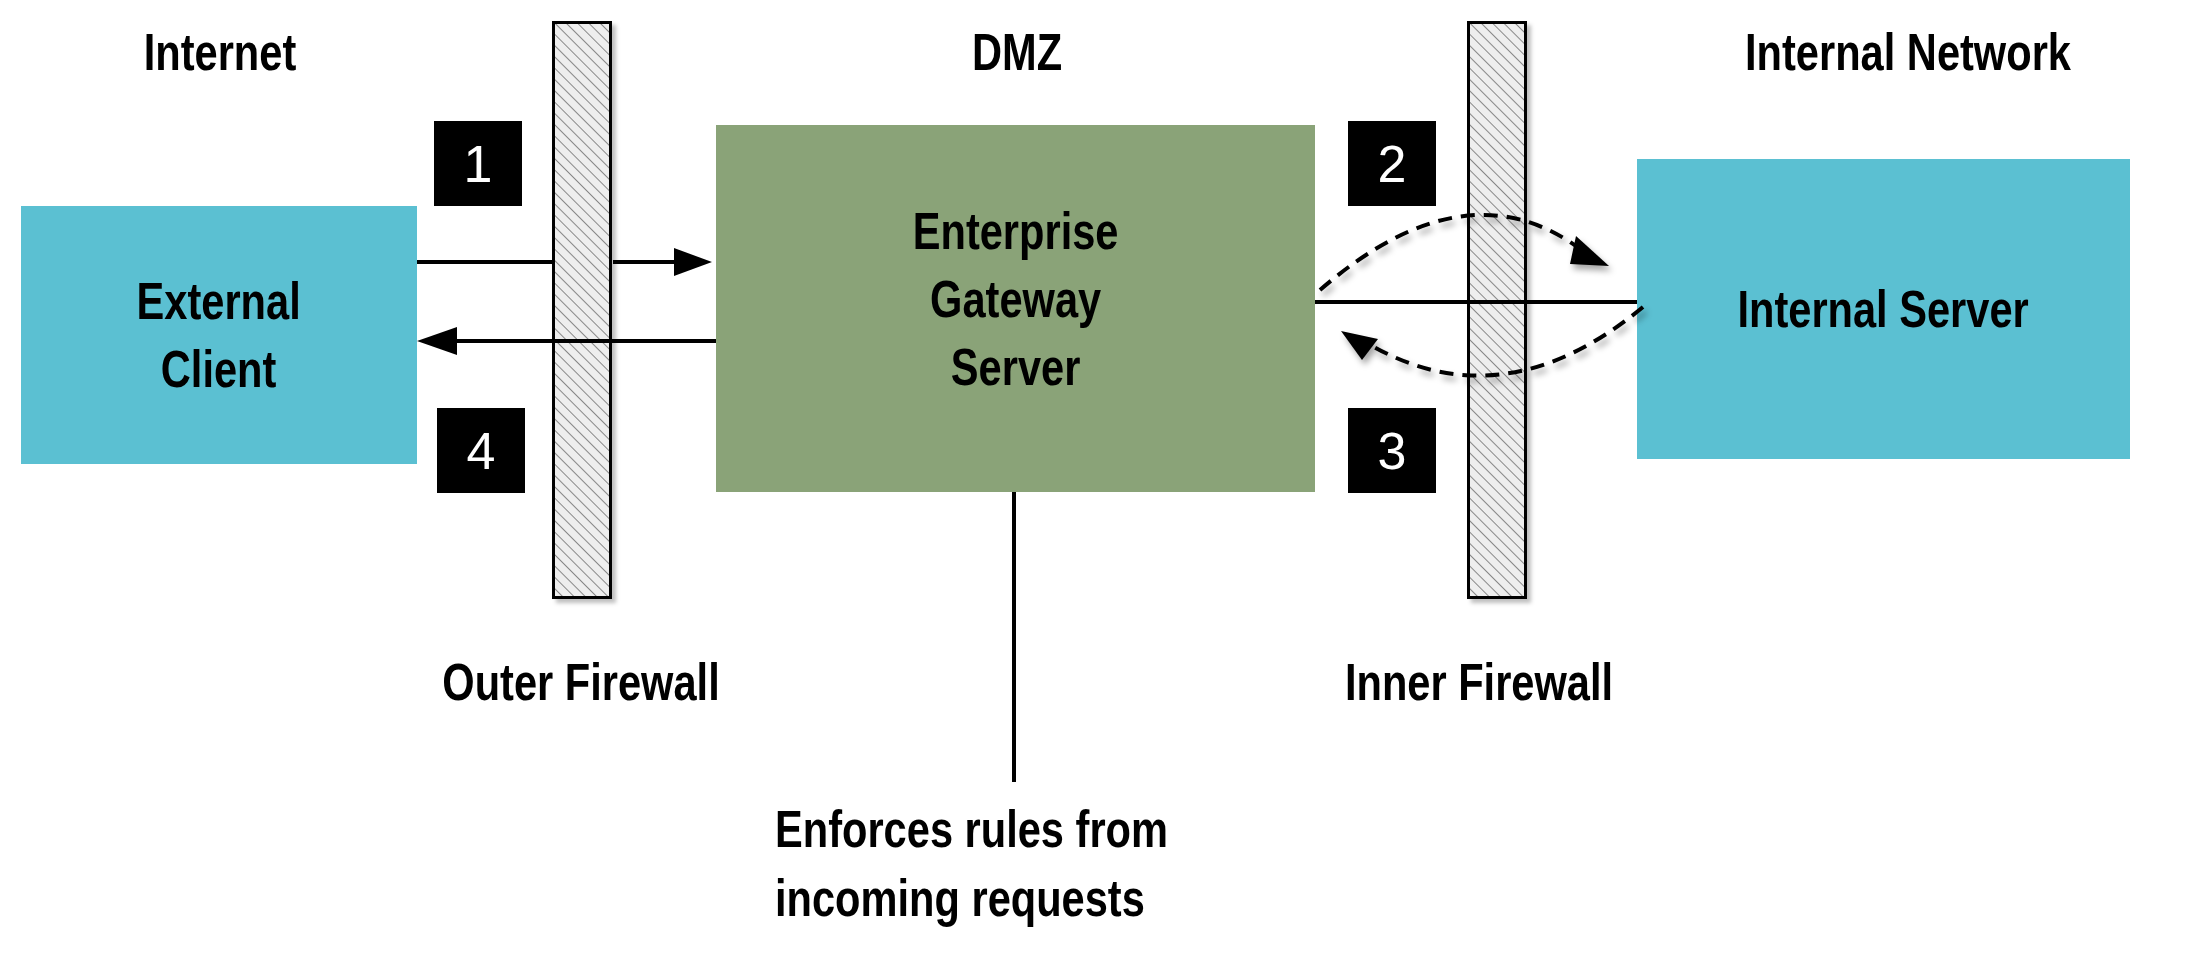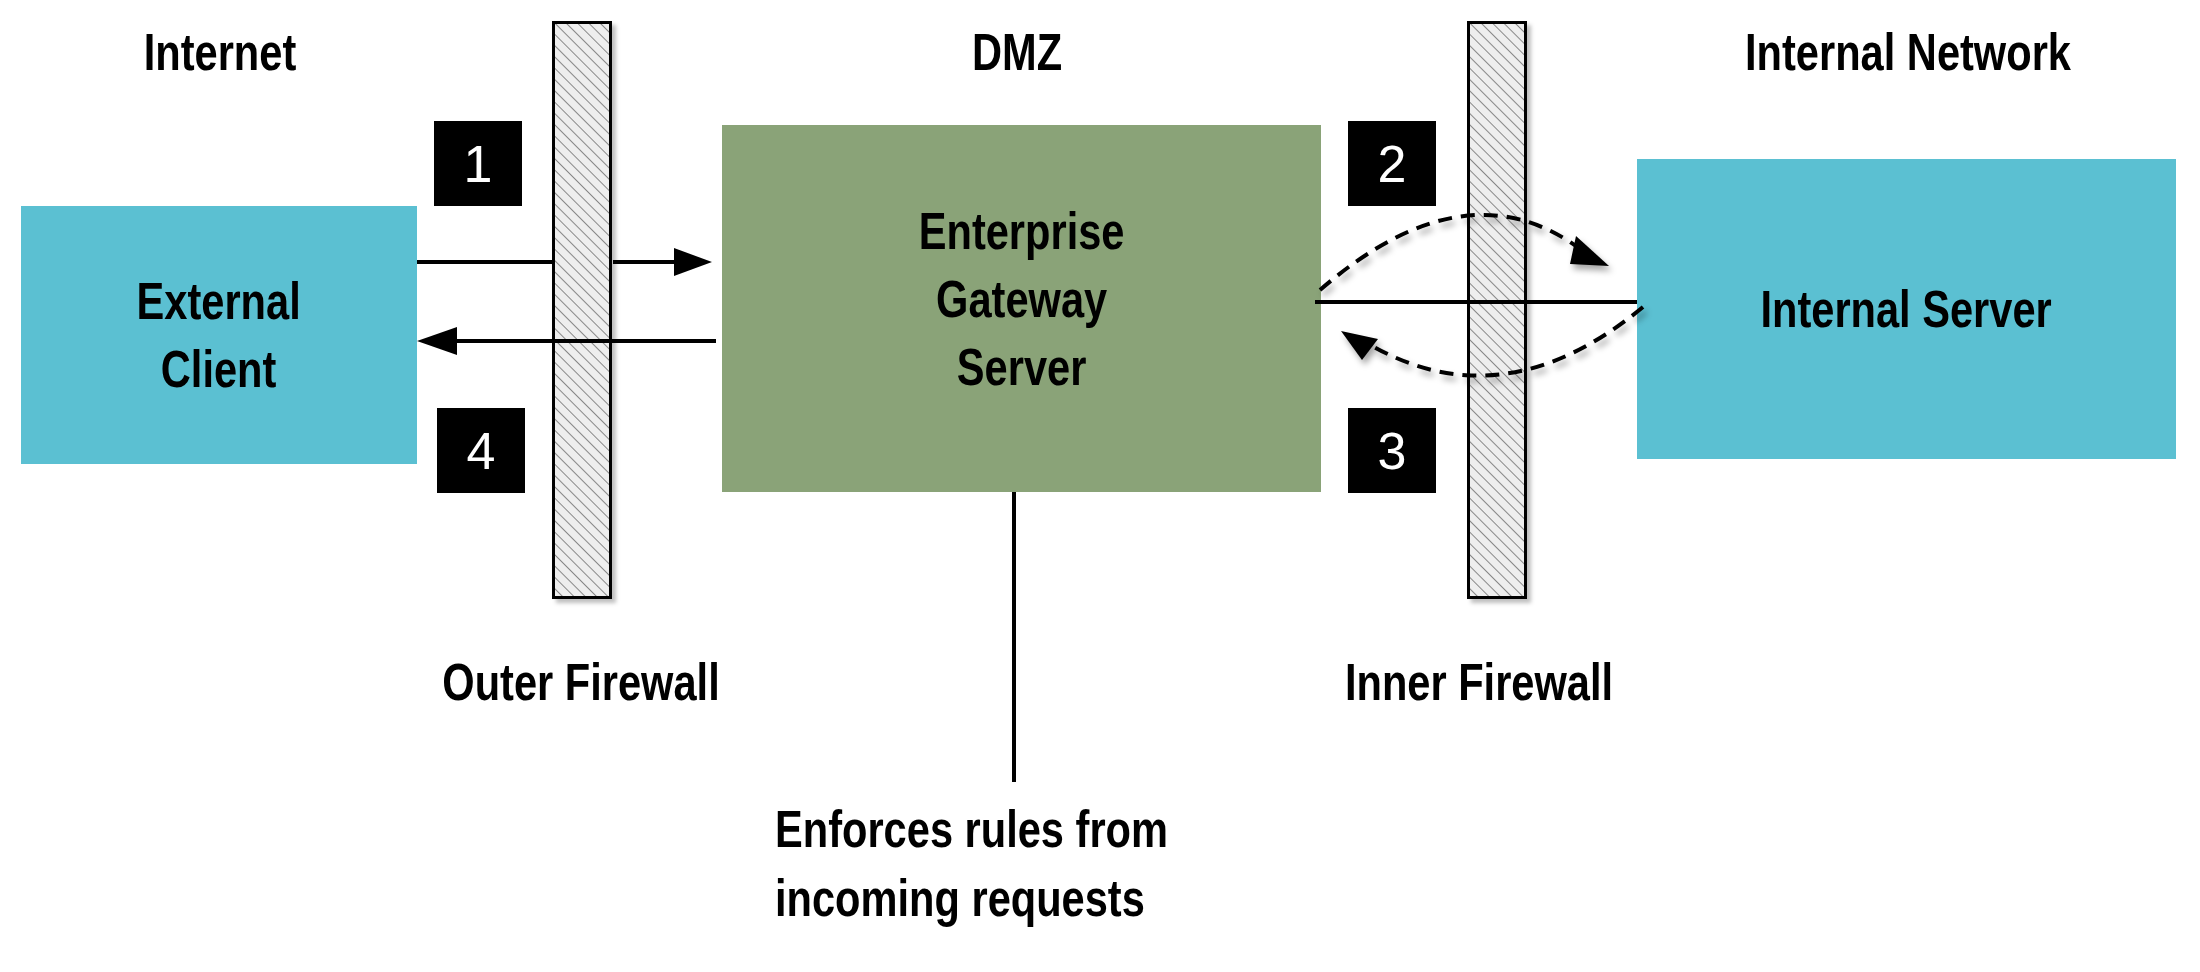--- a/index.html
+++ b/index.html
@@ -6,23 +6,23 @@
   body { width: 2200px; height: 972px; position: relative; overflow: hidden;
          font-family: "Liberation Sans", sans-serif; }
   .lbl { position: absolute; font-weight: bold; color: #000; white-space: nowrap;
          font-size: 52px; line-height: 60px; }
   .cx { transform: translateX(-50%) scaleX(0.8); transform-origin: center; text-align: center; }
   .lx { transform: scaleX(0.8); transform-origin: left; }
   .box { position: absolute; display: flex; align-items: center; justify-content: center; }
   .box .txt { font-weight: bold; font-size: 52px; line-height: 68px; text-align: center;
               transform: scaleX(0.8); white-space: nowrap; }
   .client { background: #5bc0d2; left: 21px; top: 206px; width: 396px; height: 258px; }
-  .gateway { background: #8aa378; left: 716px; top: 125px; width: 599px; height: 367px; margin-left: 6px; }
+  .gateway { background: #8aa378; left: 716px; top: 125px; width: 599px; height: 367px; }
   .gateway .txt { margin-top: -20px; }
-  .server { background: #5bc0d2; left: 1637px; top: 159px; width: 539px; height: 300px; }
+  .server { background: #5bc0d2; left: 1637px; top: 159px; width: 493px; height: 300px; }
   .firewall { position: absolute; width: 54px; border: 3px solid #000; top: 21px; height: 572px;
               background: repeating-linear-gradient(45deg, #eeeeee 0px, #eeeeee 4px, #888 5px, #eeeeee 6px, #eeeeee 8px);
               box-shadow: 4px 4px 4px rgba(0,0,0,0.25); }
   .fw-outer { left: 552px; }
   .fw-inner { left: 1467px; }
   .step { position: absolute; background: #000; color: #fff; width: 88px; height: 85px;
           display: flex; align-items: center; justify-content: center;
           font-size: 52px; font-family: "Liberation Sans", sans-serif; }
   svg.overlay { position: absolute; left: 0; top: 0; width: 2200px; height: 972px; pointer-events: none; }
 </style>

